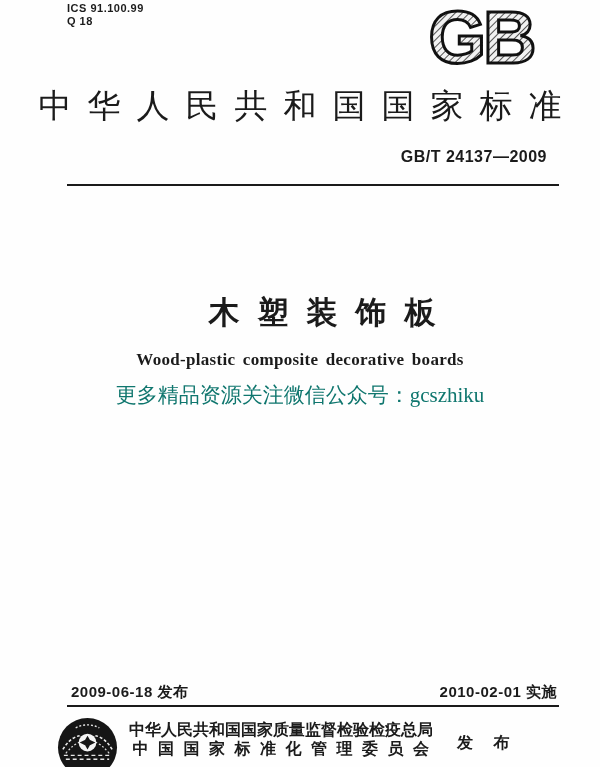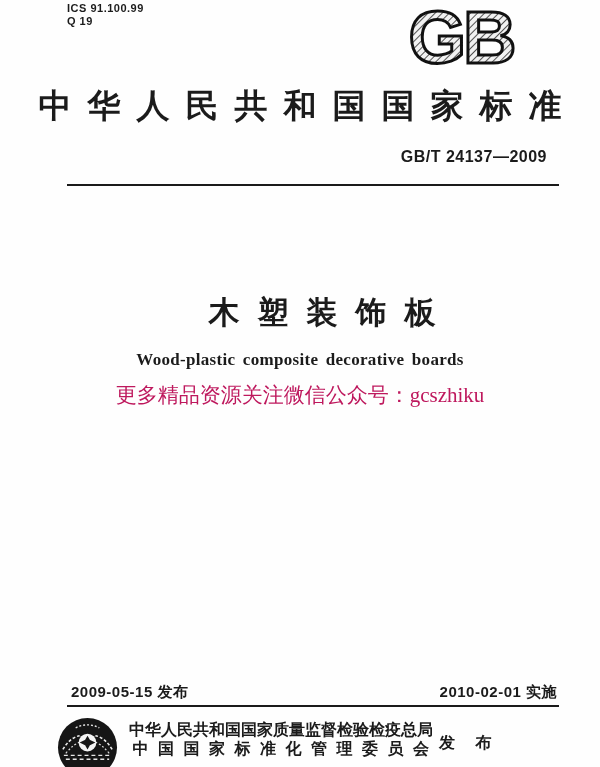--- a/index.html
+++ b/index.html
@@ -24,37 +24,37 @@
     top: 2px;
     font-size: 11px;
     font-weight: bold;
     line-height: 13px;
     letter-spacing: 0.5px;
   }
 
   
   .gb-logo {
     position: absolute;
-    left: 395px;
+    left: 415px;
     top: 3px;
     width: 132px;
     height: 70px;
     text-decoration: underline;
   }
 
   
   .national-title {
     position: absolute;
     top: 84px;
     left: 0;
     width: 600px;
     text-align: center;
     font-family: "Liberation Serif", serif;
     font-size: 33px;
-    font-weight: bold;
+    font-weight: normal;
     letter-spacing: 16px;
     padding-left: 16px;
     box-sizing: border-box;
     white-space: nowrap;
   }
 
   .standard-number {
     position: absolute;
     top: 148px;
     right: 53px;
@@ -150,36 +150,36 @@
     font-size: 16px;
     font-weight: bold;
     letter-spacing: 9.5px;
     padding-left: 9px;
     line-height: 19px;
     white-space: nowrap;
     box-sizing: border-box;
   }
   .publish-label {
     position: absolute;
-    left: 439px;
+    left: 457px;
     top: 733px;
     font-size: 16px;
     font-weight: bold;
     letter-spacing: 8px;
     white-space: nowrap;
   }
 </style>
 </head>
 <body>
 
 <div class="page">
 
   <div class="ics-block">
     <div>ICS 91.100.99</div>
-    <div>Q 19</div>
+    <div>Q 18</div>
   </div>
 
   <div class="gb-logo">
     <svg width="132" height="70" viewBox="0 0 132 70" xmlns="http://www.w3.org/2000/svg">
       <defs>
         <pattern id="hatch" patternUnits="userSpaceOnUse" width="5" height="5" patternTransform="rotate(45)">
           <rect width="5" height="5" fill="#f2f2f2"></rect>
           <line x1="0" y1="0" x2="0" y2="5" stroke="#2a2a2a" stroke-width="1.6"></line>
         </pattern>
       </defs>
@@ -188,24 +188,24 @@
   </div>
 
   <div class="national-title">中华人民共和国国家标准</div>
 
   <div class="standard-number">GB/T 24137—2009</div>
 
   <div class="rule rule-top"></div>
 
   <div class="doc-title">木塑装饰板</div>
   <div class="doc-title-en">Wood-plastic composite decorative boards</div>
-  <div class="watermark-note" style="color: #be185d;">更多精品资源关注微信公众号：gcszhiku</div>
+  <div class="watermark-note" style="color: #0f766e;">更多精品资源关注微信公众号：gcszhiku</div>
 
   <div class="dates-row">
-    <span>2009-05-15 发布</span>
+    <span>2009-06-18 发布</span>
     <span>2010-02-01 实施</span>
   </div>
 
   <div class="rule rule-bottom"></div>
 
   <div class="emblem">
     <svg width="63" height="63" viewBox="0 0 64 64" xmlns="http://www.w3.org/2000/svg">
       <circle cx="32" cy="32" r="30" fill="#161616"></circle>
 
       <path d="M7,34 Q14,22 24,20" stroke="#efefef" stroke-width="1.6" fill="none" stroke-dasharray="3,2"></path>

